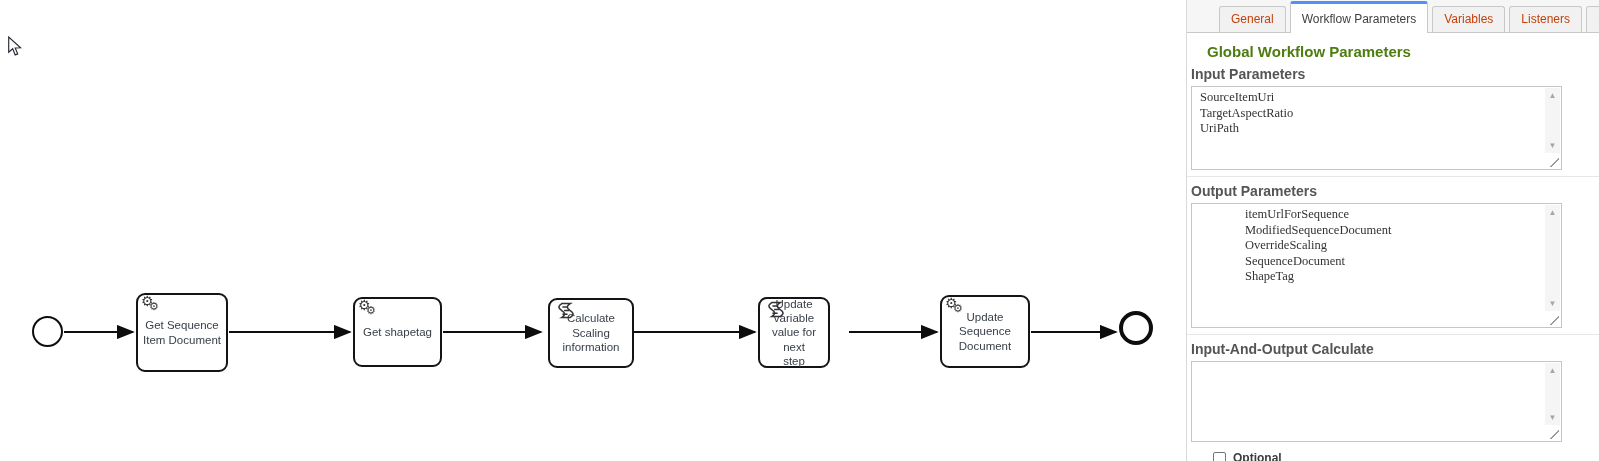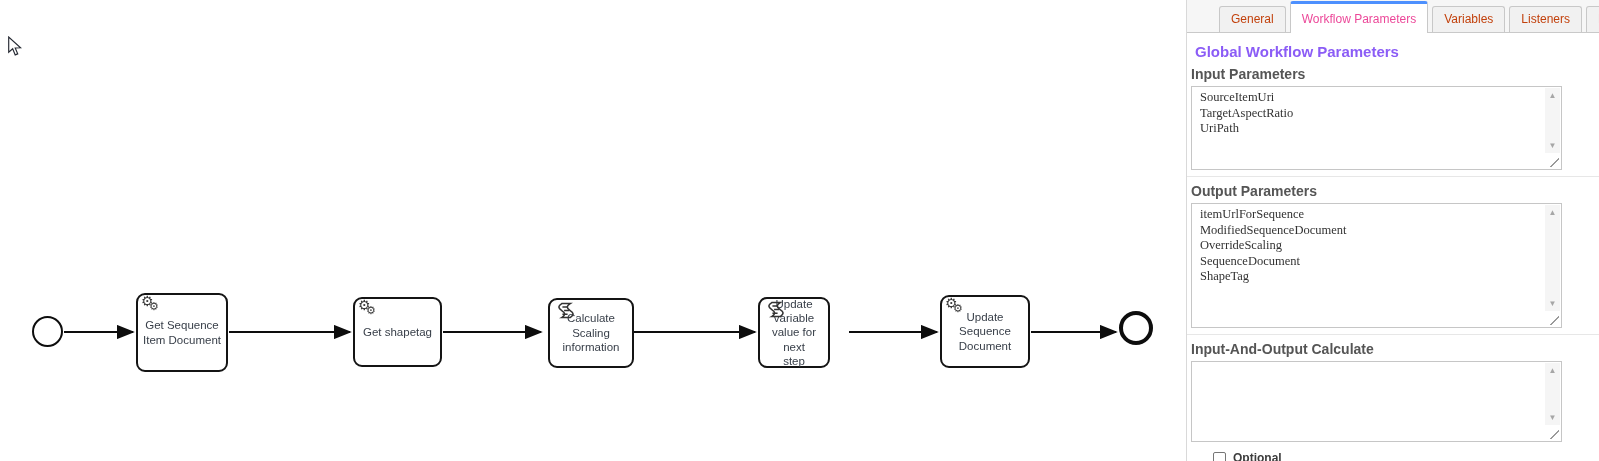--- a/index.html
+++ b/index.html
@@ -32,31 +32,31 @@
 
   
   .panel { position:absolute; left:1186px; top:0; width:413px; height:461px;
            background:#fff; border-left:1px solid #d9d9d9; font-size:12px; color:#333; }
 
   .tabstrip { height:33px; background:#f6f6f6; border-bottom:1px solid #c9c9c9;
               padding:8px 0 0 32px; display:flex; align-items:flex-end; }
   .tab { border:1px solid #c8c8c8; border-bottom:none; border-radius:3px 3px 0 0;
          background:#f1f1f1; color:#c2410c; font-size:12px; padding:5px 11px 6px;
          margin-right:4px; white-space:nowrap; cursor:pointer; }
-  .tab.active { background:#fff; color:#ec4899; border-top:3px solid var(--accent,#4d90fe);
+  .tab.active { background:#fff; color:#404040; border-top:3px solid var(--accent,#4d90fe);
                 padding-top:8px; margin-bottom:-1px; padding-bottom:7px; }
 
   .panel-content { padding:0; }
-  .heading { font-size:15px; font-weight:bold; color:#8b5cf6; margin:10px 37px 0 8px; }
+  .heading { font-size:15px; font-weight:bold; color:#4d7c0f; margin:10px 37px 0 20px; }
   .sec-label { font-size:14px; font-weight:bold; color:#555; margin:6px 37px 0 4px; }
   .divider { border-top:1px solid #e7e7e7; margin-top:6px; }
 
   .listbox { position:relative; margin:4px 37px 0 4px; height:84px;
              border:1px solid #c6c6c6; background:#fff; overflow:hidden; }
-  .listbox.mid { height:125px; }
+  .listbox.mid { height:125px;padding-left:45px; }
   .listbox.small { height:81px; }
   .lb-items { padding:3px 24px 3px 8px; font-size:12.5px; color:#333; line-height:15.5px;font-family:Liberation Serif, serif; }
 
   .sb-track { position:absolute; top:1px; right:1px; bottom:16px; width:15px;
               background:#f5f5f5; }
   .sb-arrow { position:absolute; left:0; width:15px; height:15px; text-align:center;
               font-size:8px; line-height:15px; color:#a6a6a6; cursor:default; }
   .sb-arrow.up { top:0; } .sb-arrow.down { bottom:0; }
   .resize-grip { position:absolute; right:2px; bottom:2px; width:11px; height:11px;
                  background:repeating-linear-gradient(135deg,transparent 0 3px,#9a9a9a 3px 4.5px,transparent 4.5px 6px);

